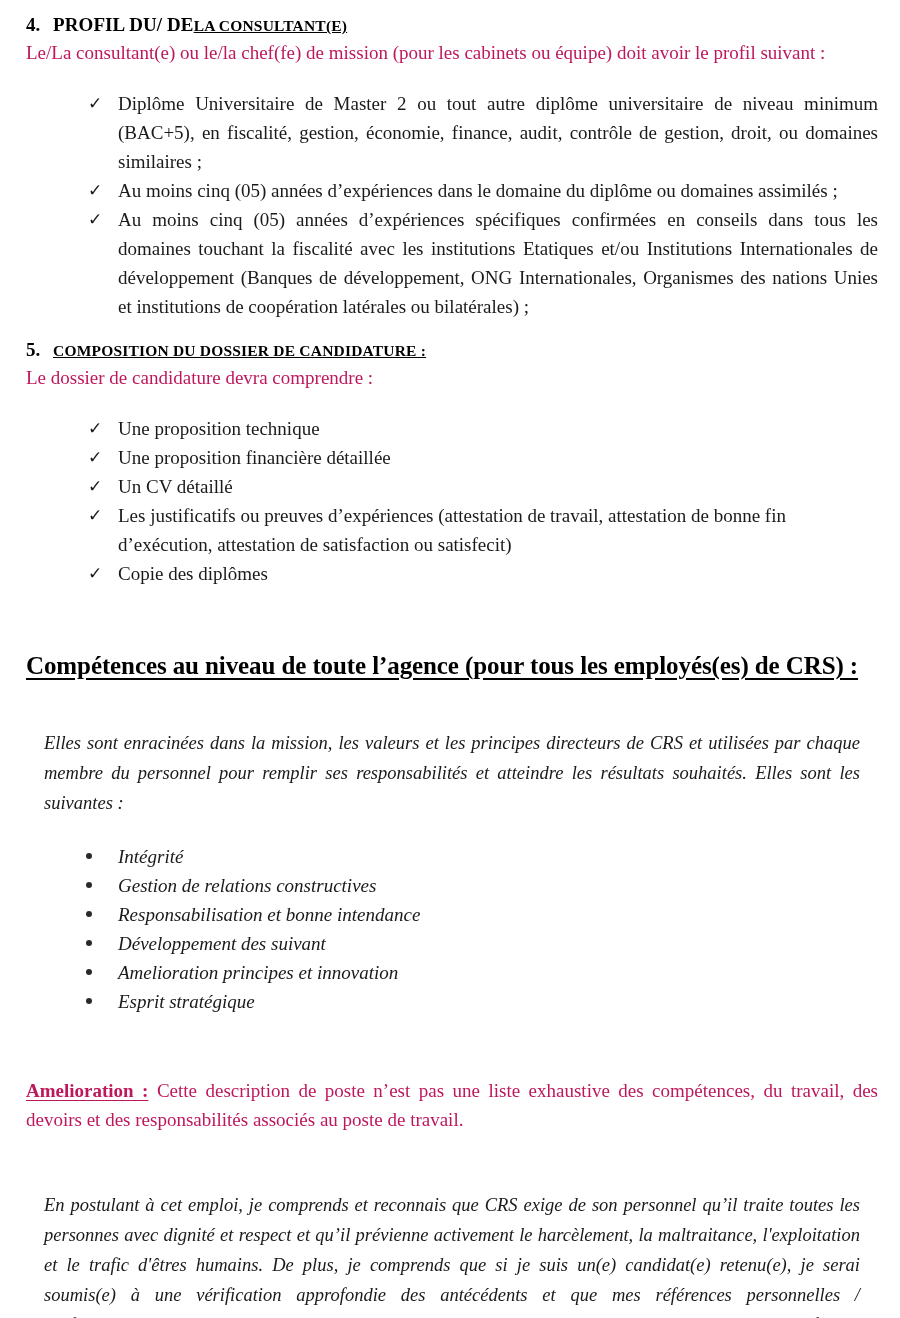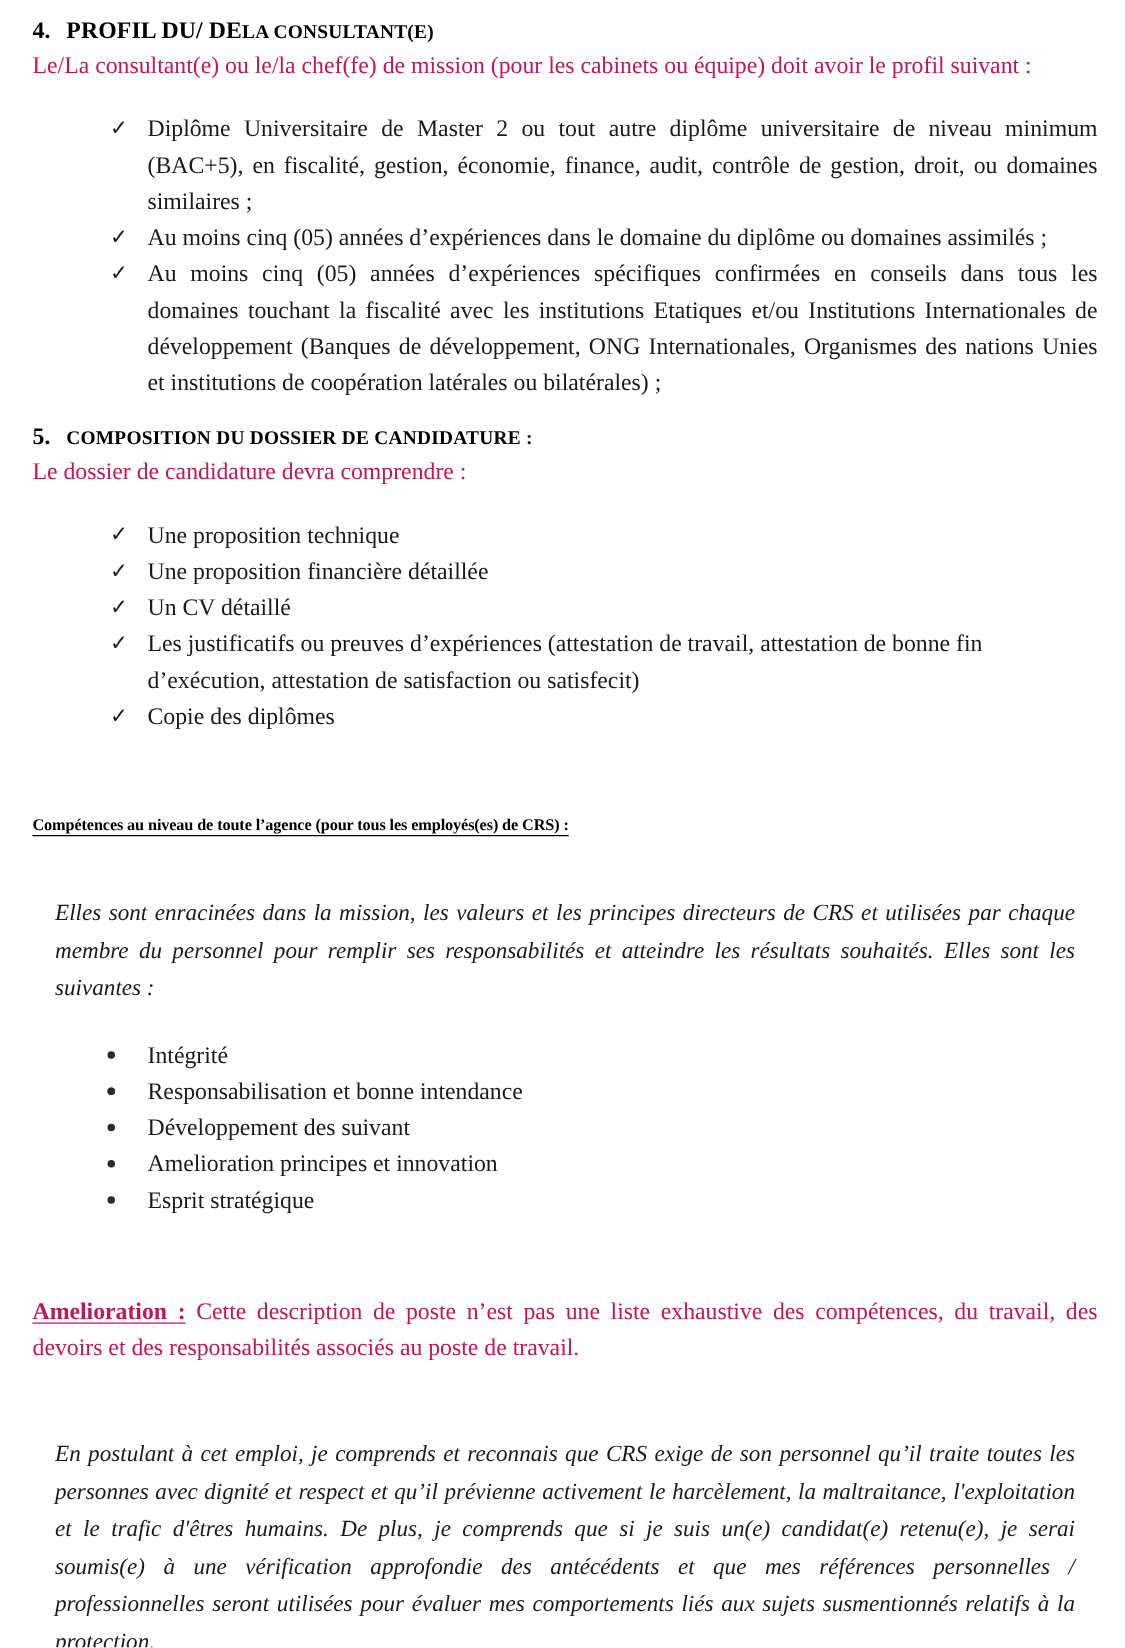--- a/index.html
+++ b/index.html
@@ -46,20 +46,21 @@
   }
   .section-heading .caps-lg {
     font-size: 19px;
     text-transform: uppercase;
     text-align: right;
   }
   .section-heading .caps-sm {
     font-size: 15.5px;
     text-transform: uppercase;
     letter-spacing: 0.2px;
+    text-decoration: underline;
   }
 
   
   .body-text {
     font-size: 19px;
     line-height: 29px;
     text-align: justify;
     margin: 0;
     color: #be185d;
   }
@@ -99,39 +100,40 @@
   ul.check-list.tight > li {
     text-align: left;
   }
 
   ul.dot-list > li {
     position: relative;
     padding-left: 92px;
     font-size: 19px;
     line-height: 29px;
     text-align: left;
+    font-style: italic;
   }
   ul.dot-list > li .marker {
     position: absolute;
     left: 60px;
     top: 11px;
     width: 6px;
     height: 6px;
     border-radius: 50%;
     background: #2a2a2a;
   }
 
   
   .bold-underline {
     font-weight: bold;
     text-decoration: underline;
     text-underline-offset: 3px;
   }
   .heading-underlined {
-    font-size: 13px;
+    font-size: 25px;
     font-weight: bold;
     text-decoration: underline;
     text-underline-offset: 4px;
     margin: 0;
     color: #000;
     letter-spacing: -0.1px;
   }
 
   .sp-6  { height: 6px; }
   .sp-14 { height: 14px; }
@@ -218,20 +220,21 @@
 
     <div class="sp-6"></div>
 
     <ul class="dot-list">
       <li>
         <span class="marker"></span>
         <span>Intégrité</span>
       </li>
       <li>
         <span class="marker"></span>
+        <span>Gestion de relations constructives</span>
       </li>
       <li>
         <span class="marker"></span>
         <span>Responsabilisation et bonne intendance</span>
       </li>
       <li>
         <span class="marker"></span>
         <span>Développement des suivant</span>
       </li>
       <li>

